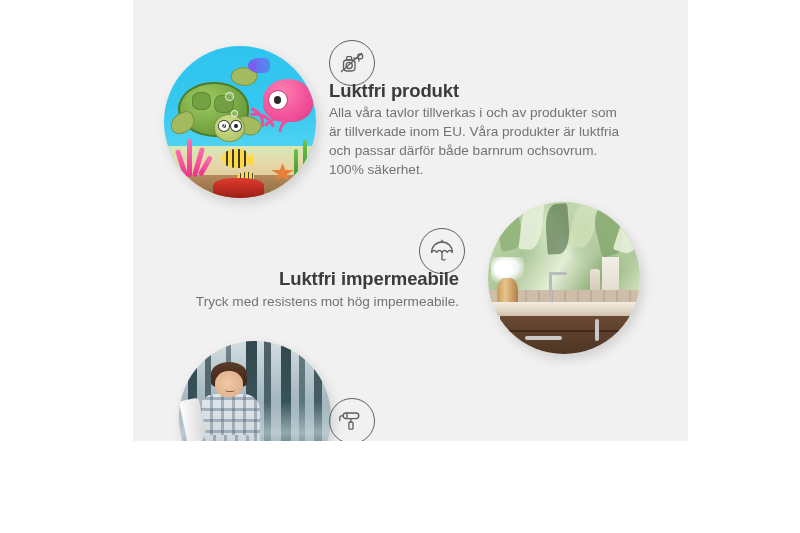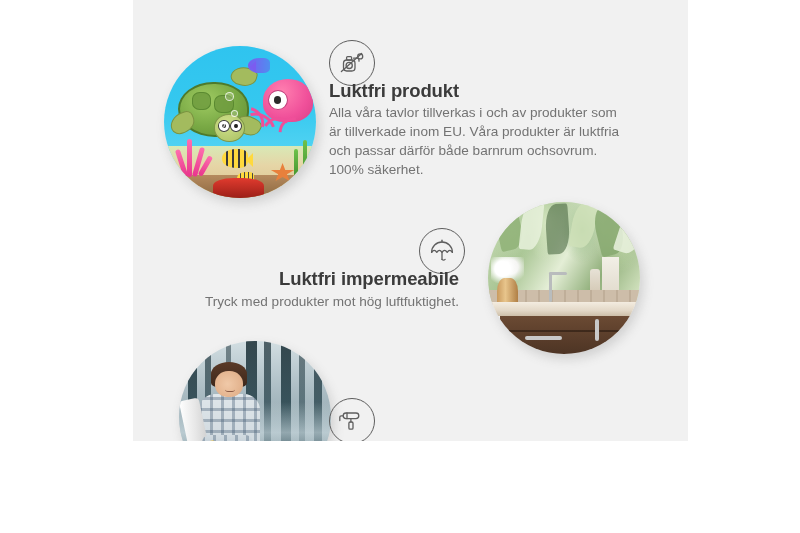--- a/index.html
+++ b/index.html
@@ -445,21 +445,21 @@
           <path d="M4.6 16.4 a10.4 10.4 0 0 1 20.8 0"></path>
           <path d="M4.6 16.4 c1.7 -2.6 3.5 -2.6 5.2 0 c1.7 -2.6 3.5 -2.6 5.2 0 c1.7 -2.6 3.5 -2.6 5.2 0 c1.7 -2.6 3.5 -2.6 5.2 0"></path>
           <line x1="15" y1="16.4" x2="15" y2="23.4"></line>
           <path d="M15 23.4 a2.2 2.2 0 0 0 3.1 0"></path>
           <line x1="15" y1="4.2" x2="15" y2="6"></line>
         </svg>
       </div>
 
       <div class="f-title" style="left:0; top:68px; width:326px; text-align:right;">Luktfri impermeabile</div>
 
-      <div class="f-body" style="left:0; top:92px; width:326px; text-align:right;">Tryck med produkter mot hög luftfuktighet.</div>
+      <div class="f-body" style="left:0; top:92px; width:326px; text-align:right;">Tryck med resistens mot hög impermeabile.</div>
     </div>
 
     <div class="photo" style="left:46px; top:341px; width:152px; height:152px;">
       <div class="scene">
         <div class="forest">
           <div class="trunk t1"></div>
           <div class="trunk t8"></div>
           <div class="trunk t2"></div>
           <div class="trunk t3"></div>
           <div class="trunk t4"></div>

